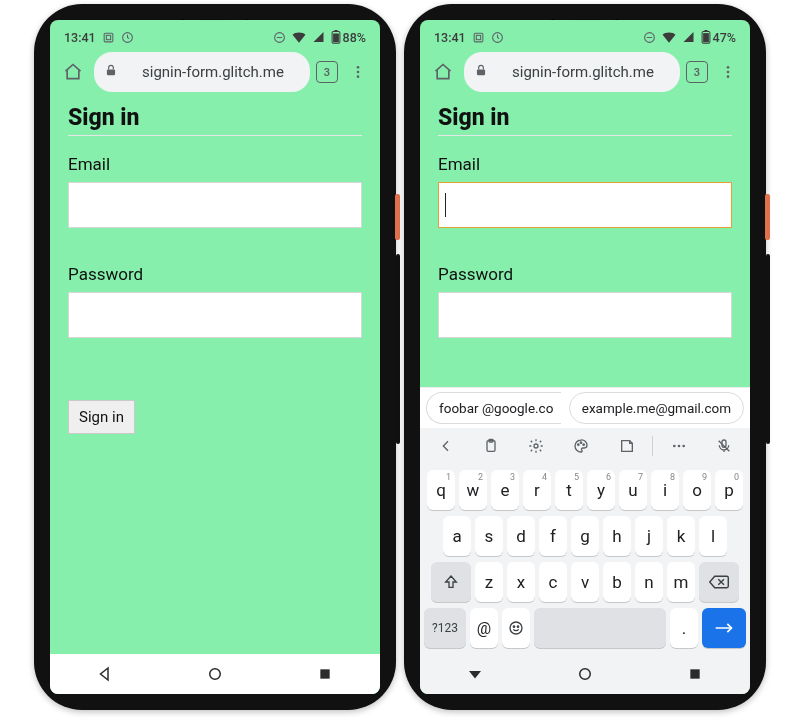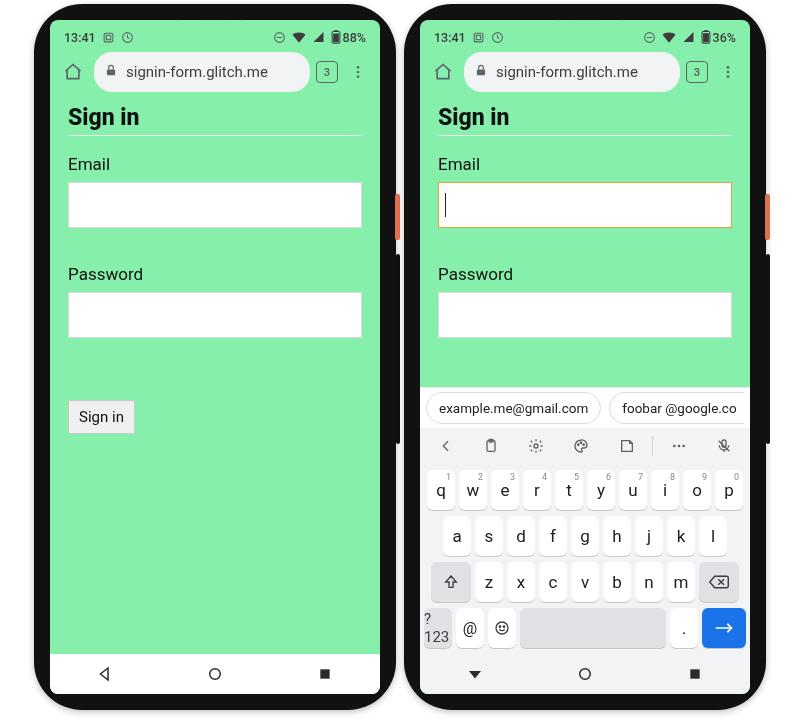--- a/index.html
+++ b/index.html
@@ -86,21 +86,21 @@
     color:#5f6368; flex-shrink:0;
   }
   .addr-pill {
     flex:1;
     height: 40px;
     background:#f1f3f4;
     border-radius: 18px;
     display:flex;
     align-items:center;
     padding: 0 10px;
-    gap:8px;
+    gap:24px;
     color:#202124;
     font-size: 15px;
     min-width:0;
   }
   .addr-pill .url-text { white-space:nowrap; overflow:hidden; text-overflow:ellipsis; flex:1; color:#3c4043;}
   .addr-tab {
     width:20px; height:20px; border:1.6px solid #5f6368; border-radius:4px;
     display:flex; align-items:center; justify-content:center;
     font-size:11px; font-weight:600; color:#5f6368; flex-shrink:0;
   }
@@ -226,21 +226,21 @@
     display:flex; align-items:center; justify-content:center;
     font-size:17px;
     color:#202124;
     box-shadow: 0 1px 0 rgba(0,0,0,0.18);
     position:relative;
   }
   .kb-key.letter { width:28px; }
   .kb-key .sup { position:absolute; top:2px; right:4px; font-size:9px; color:#888;}
   .kb-key.func { background:#dfe1e5; color:#3c4043; }
   .kb-key.wide1 { width:40px; }
-  .kb-key.wide-sym { width:28px; font-size:15px; }
+  .kb-key.wide-sym { width:42px; font-size:12px; }
   .kb-key.space { flex:1; background:#dfe1e5; }
   .kb-key.enter { width:44px; background:#1a73e8; color:#fff; }
   .kb-key.dot   { width:28px; background:#fff; }
   .kb-key.at    { width:28px; background:#fff; font-size:16px;}
   .kb-key.emoji { width:28px; background:#fff; font-size:15px;}
 
   .bottom-row { display:flex; gap:4px; align-items:stretch; }
 </style>
 </head>
 <body>
@@ -413,21 +413,21 @@
             <svg width="13" height="12" viewBox="0 0 24 24" fill="#3c3c3c">
                 <path d="M2 22h20V2z"></path>
               </svg>
           </span>
           <span class="batt-wrap">
             <svg width="10" height="14" viewBox="0 0 12 18">
                 <rect x="1" y="2" width="10" height="15" rx="1.5" fill="none" stroke="#3c3c3c" stroke-width="1.3"></rect>
                 <rect x="4" y="0" width="4" height="2" fill="#3c3c3c"></rect>
                 <rect x="2.3" y="4" width="7.4" height="11.8" fill="#3c3c3c"></rect>
               </svg>
-            <span>36%</span>
+            <span>47%</span>
           </span>
         </div>
       </div>
 
       <div class="addr-bar">
         <div class="addr-home icon-btn">
           <svg width="20" height="20" viewBox="0 0 24 24" fill="none" stroke="#5f6368" stroke-width="2">
               <path d="M3 11l9-8 9 8"></path>
               <path d="M5 10v10h14V10"></path>
             </svg>
@@ -470,25 +470,25 @@
           <input class="field-input" type="password" style="">
         </div>
 
         <div class="submit-btn">
           <span>Sign in</span>
         </div>
       </div>
 
       <div class="kbd-overlay">
         <div class="suggestion-row">
+          <div class="chip cut">
+            <span>foobar @google.co</span>
+          </div>
           <div class="chip">
             <span>example.me@gmail.com</span>
-          </div>
-          <div class="chip cut">
-            <span>foobar @google.co</span>
           </div>
         </div>
 
         <div class="kbd-topbar">
           <div class="tb-btn">
             <svg width="16" height="16" viewBox="0 0 24 24" fill="none" stroke="#5f6368" stroke-width="2">
                 <path d="M15 5l-7 7 7 7"></path>
               </svg>
           </div>
           <div class="tb-btn">

